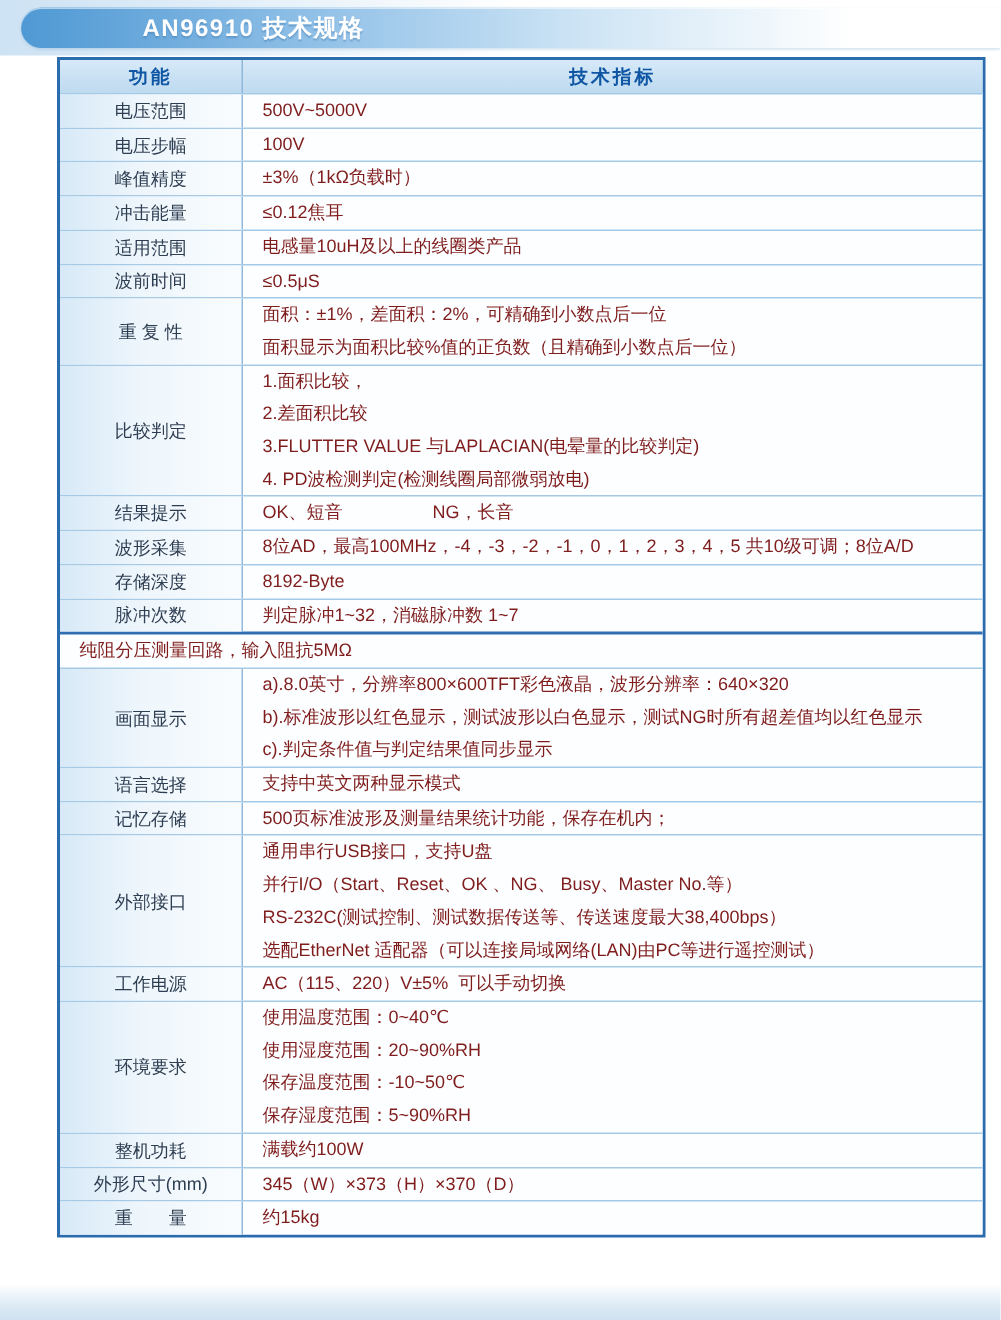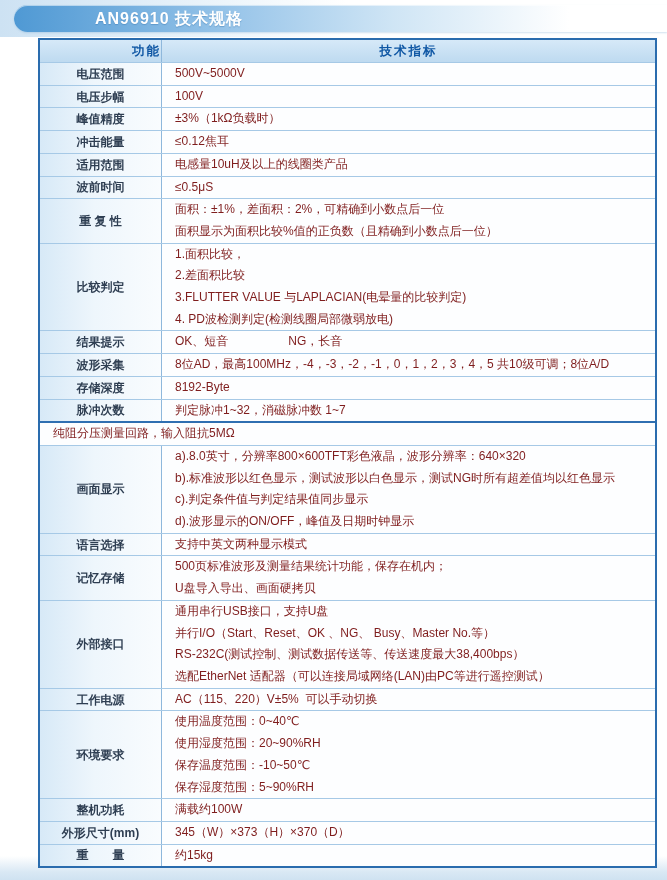--- a/index.html
+++ b/index.html
@@ -33,31 +33,31 @@
   .spec-table {
     position:absolute; top:38px; left:38px; width:619px;
     border:2px solid #2a6cae; background:#fdfeff;
     font-size:12px;
   }
   .header-row { display:flex; background:linear-gradient(#d6e9f8,#bedaf0); }
   .header-cell {
     color:#0f57a4; font-weight:bold; font-size:12.5px;
     text-align:center; line-height:22px; height:22px; letter-spacing:2px;
   }
-  .header-cell.col-label { width:122px; flex:0 0 122px; border-right:1px solid #8fb8dc;text-align:right; }
+  .header-cell.col-label { width:122px; flex:0 0 122px; border-right:1px solid #8fb8dc; }
   .header-cell.col-value { flex:1; }
   .row { display:flex; border-top:1px solid #a6c9e6; background:#fdfeff; }
   .row.section-start { border-top:2px solid #2f6fb1; }
   .label-cell {
     width:122px; flex:0 0 122px;
     display:flex; align-items:center; justify-content:center;
     text-align:center; padding:0 4px;
     background:linear-gradient(to right,#d7e9f7 0%,#eef6fc 45%,#f9fcfe 100%);
     border-right:1px solid #8fb8dc;
-    color:#2e3e52; font-weight:bold; white-space:pre-wrap; line-height:14px;
+    color:#2e3e52; font-weight:normal; white-space:pre-wrap; line-height:14px;
   }
   .value-cell {
     flex:1; display:flex; flex-direction:column; justify-content:center;
     padding:0 4px 0 13px; color:#7f1d1d;
   }
   .val-line { line-height:21.7px; white-space:pre-wrap; }
 </style>
 </head>
 <body>
 
@@ -152,34 +152,32 @@
           <div class="value-cell">
             <div class="val-line">纯阻分压测量回路，输入阻抗5MΩ</div>
           </div>
         </div>
         <div class="row">
           <div class="label-cell">画面显示</div>
           <div class="value-cell">
             <div class="val-line">a).8.0英寸，分辨率800×600TFT彩色液晶，波形分辨率：640×320</div>
             <div class="val-line">b).标准波形以红色显示，测试波形以白色显示，测试NG时所有超差值均以红色显示</div>
             <div class="val-line">c).判定条件值与判定结果值同步显示</div>
-            <div class="val-line">d).波形显示的ON/OFF，峰值及日期时钟显示</div>
           </div>
         </div>
         <div class="row">
           <div class="label-cell">语言选择</div>
           <div class="value-cell">
             <div class="val-line">支持中英文两种显示模式</div>
           </div>
         </div>
         <div class="row">
           <div class="label-cell">记忆存储</div>
           <div class="value-cell">
             <div class="val-line">500页标准波形及测量结果统计功能，保存在机内；</div>
-            <div class="val-line">U盘导入导出、画面硬拷贝</div>
           </div>
         </div>
         <div class="row">
           <div class="label-cell">外部接口</div>
           <div class="value-cell">
             <div class="val-line">通用串行USB接口，支持U盘</div>
             <div class="val-line">并行I/O（Start、Reset、OK 、NG、 Busy、Master No.等）</div>
             <div class="val-line">RS-232C(测试控制、测试数据传送等、传送速度最大38,400bps）</div>
             <div class="val-line">选配EtherNet 适配器（可以连接局域网络(LAN)由PC等进行遥控测试）</div>
           </div>

